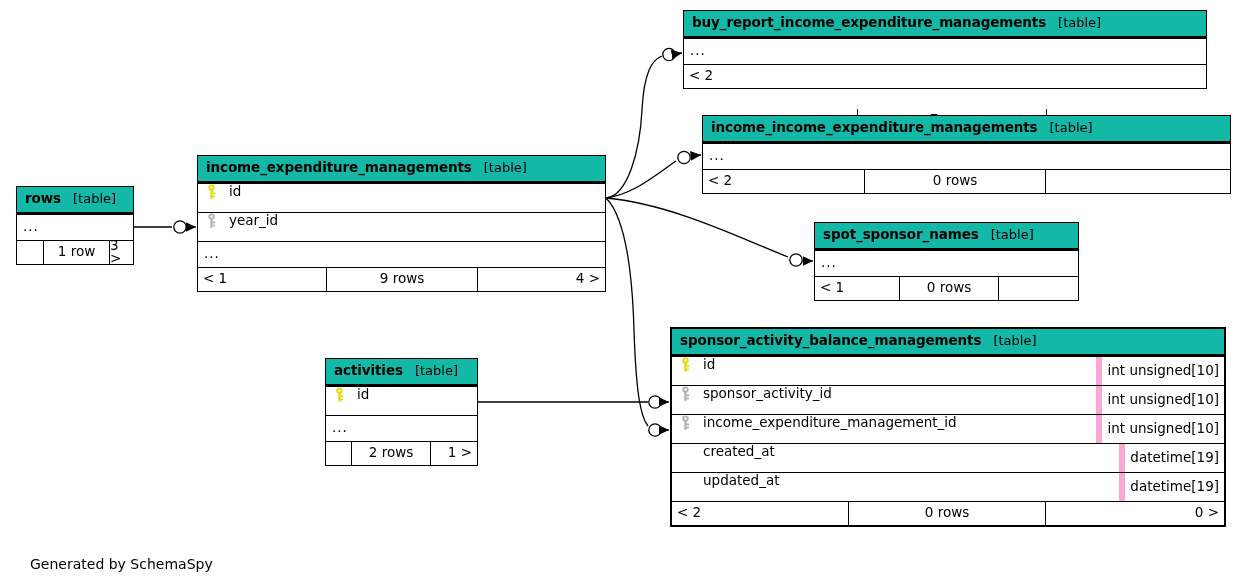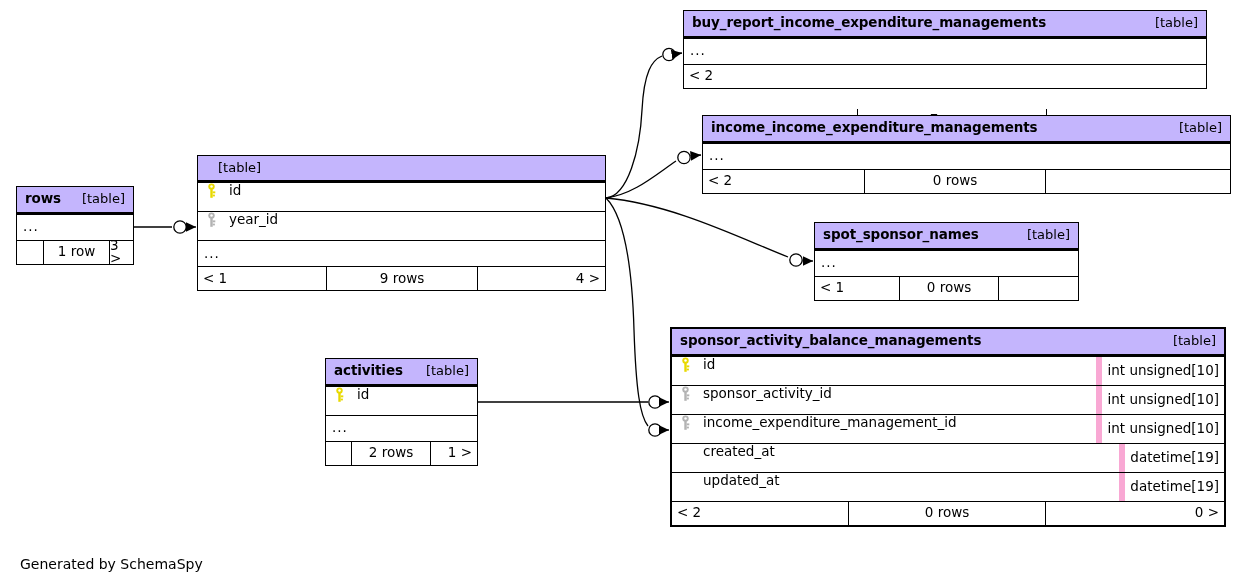--- a/index.html
+++ b/index.html
@@ -42,26 +42,25 @@
     border: 1px solid #000000;
     box-sizing: border-box;
     font-size: 13.5px;
     line-height: 1;
   }
   .table-node.highlighted {
     border: 2px solid #000000;
   }
 
   .tbl-header {
-    background: #c4b5fd;
+    background: #14b8a6;
     border-bottom: 2px solid #000000;
     padding: 5px 8px 6px 8px;
     display: flex;
     align-items: baseline;
-    justify-content: space-between;
     white-space: nowrap;
   }
   .tbl-name {
     font-weight: bold;
     font-size: 13.5px;
     letter-spacing: -0.1px;
   }
   .tbl-kind {
     font-size: 13px;
     font-weight: normal;
@@ -139,21 +138,21 @@
     box-sizing: border-box;
     overflow: hidden;
   }
   .foot-left   { justify-content: flex-start; padding-left: 5px; }
   .foot-mid    { justify-content: center; border-left: 1px solid #000000; border-right: 1px solid #000000; }
   .foot-right  { justify-content: flex-end; padding-right: 5px; }
 
   
   #generated-by {
     position: absolute;
-    left: 20px;
+    left: 30px;
     top: 556px;
     font-size: 14px;
     color: #000000;
     z-index: 3;
     white-space: nowrap;
   }
 </style>
 </head>
 <body>
 
@@ -214,20 +213,21 @@
         </div>
         <div class="row-ellipsis">...</div>
         <div class="tbl-footer">
           <div class="foot-left" style="flex: 0 0 26px;"></div>
           <div class="foot-mid" style="flex: 0 0 67px;">1 row</div>
           <div class="foot-right" style="flex: 1 1 auto;">3 &gt;</div>
         </div>
       </div>
       <div class="table-node" style="left: 197px; top: 155px; width: 409px;">
         <div class="tbl-header">
+          <span class="tbl-name">income_expenditure_managements</span>
           <span class="tbl-kind">[table]</span>
         </div>
         <div class="tbl-row">
           <div class="col-name">
             <span class="key-icon">
               <svg width="15" height="16" viewBox="0 0 15 16" xmlns="http://www.w3.org/2000/svg">
                 <circle cx="7.5" cy="3.6" r="3.2" fill="#e8d900"></circle>
                 <circle cx="7.5" cy="3.6" r="1.25" fill="#ffffff"></circle>
                 <rect x="6.3" y="5.6" width="2.4" height="9.2" fill="#e8d900"></rect>
                 <rect x="8.7" y="8.4" width="2.6" height="1.9" fill="#e8d900"></rect>

